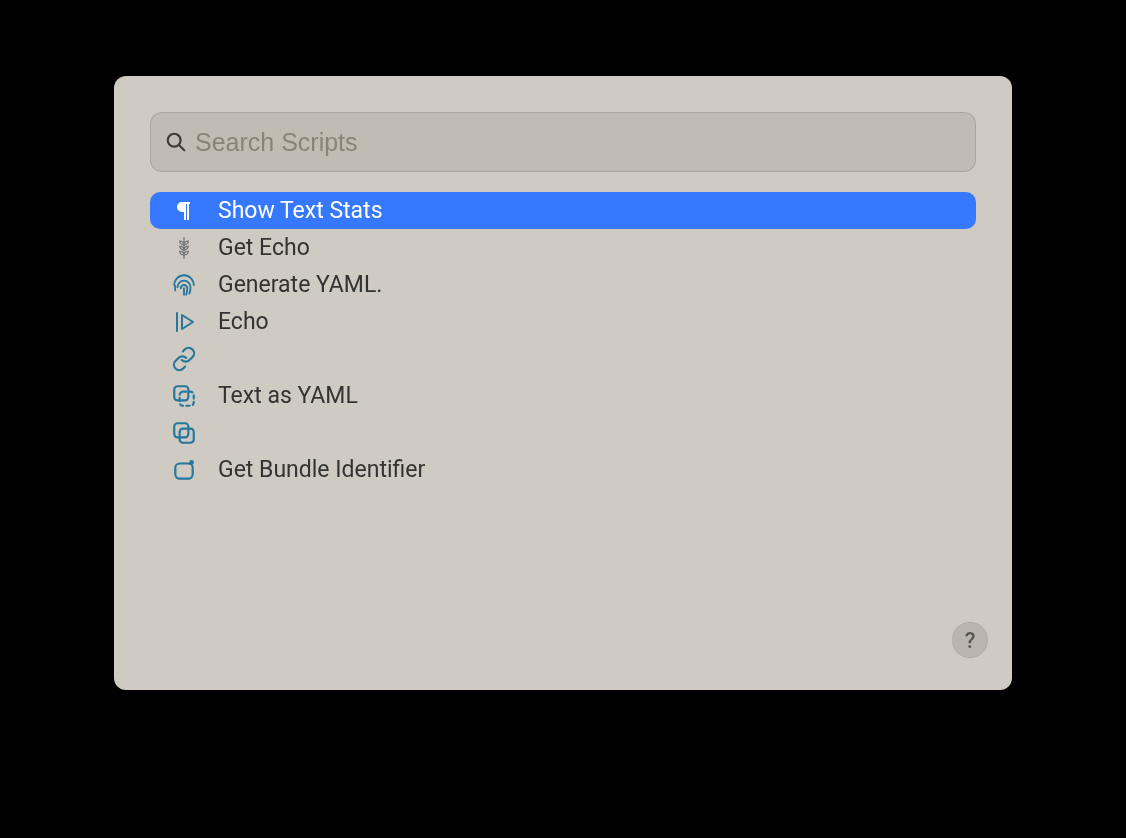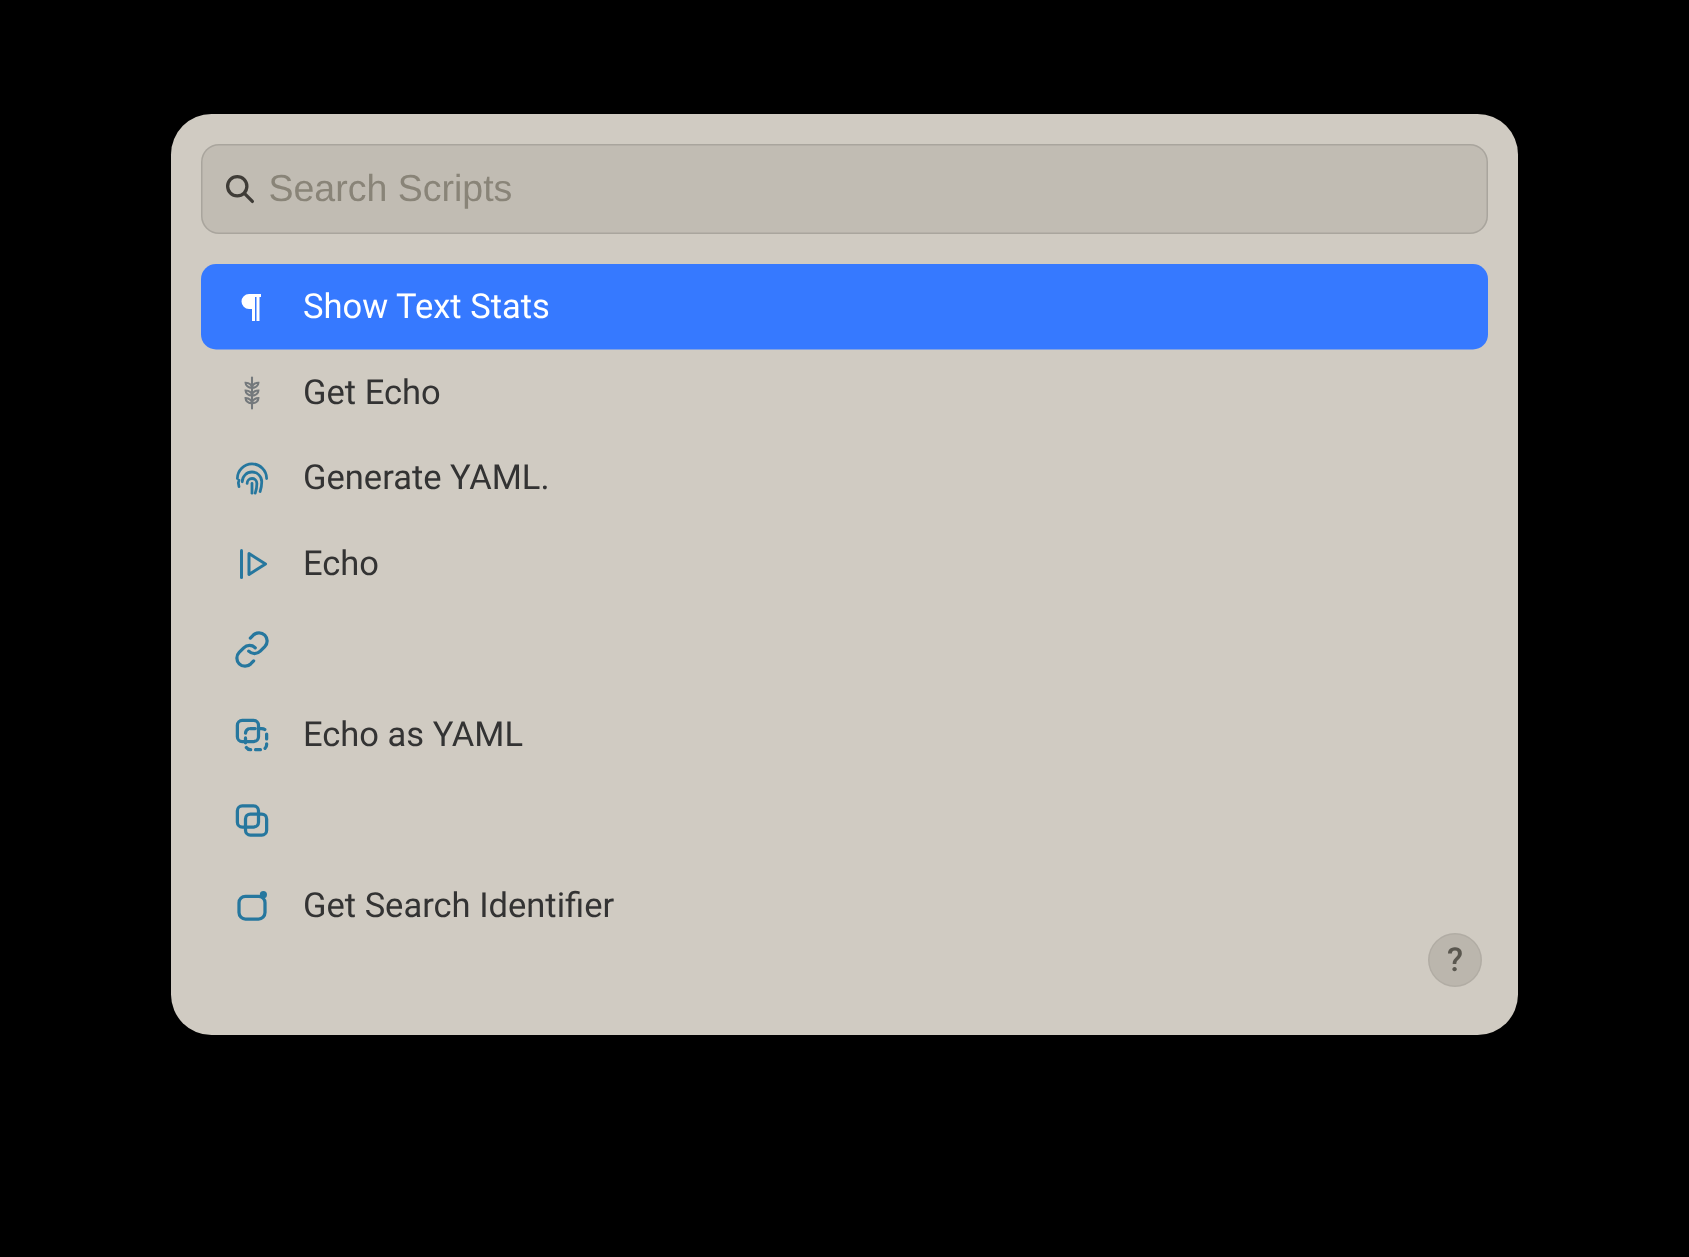--- a/index.html
+++ b/index.html
@@ -10,23 +10,23 @@
       font-family: -apple-system, BlinkMacSystemFont, "Segoe UI", Roboto, Helvetica, Arial, sans-serif;
       overflow: hidden;
     }
     .panel {
       position: absolute;
       left: 114px;
       top: 76px;
       width: 898px;
       height: 614px;
       background: #d0cbc2;
-      border-radius: 27px;
+      border-radius: 12px;
       box-shadow: 0 20px 40px rgba(0,0,0,0.5);
-      padding: 20px;
+      padding: 36px;
       display: flex;
       flex-direction: column;
     }
     .search-field {
       width: 100%;
       height: 60px;
       background: #c1bcb3;
       border: 1px solid rgba(0,0,0,0.12);
       border-radius: 12px;
       display: flex;
@@ -52,21 +52,21 @@
       align-items: center;
     }
     .list {
       margin-top: 20px;
       flex: 1;
       overflow: hidden;
       display: flex;
       flex-direction: column;
     }
     .list-item {
-      height: 57px;
+      height: 37px;
       display: flex;
       align-items: center;
       gap: 20px;
       padding-left: 20px;
       border-radius: 10px;
       cursor: default;
       position: relative;
       color: #333;
     }
     .list-item.selected {
@@ -182,40 +182,40 @@
       </span>
     </div>
 
     <div class="list-item">
       <span class="item-icon">
         <svg width="26" height="26" viewBox="0 0 24 24" fill="none" stroke="currentColor" stroke-width="2" stroke-linecap="round" stroke-linejoin="round">
           <rect x="8" y="8" width="13" height="13" rx="3" stroke-dasharray="3 3"></rect>
           <rect x="3" y="3" width="13" height="13" rx="3"></rect>
         </svg>
       </span>
-      <span class="item-label">Echo as YAML</span>
+      <span class="item-label">Text as YAML</span>
     </div>
 
     <div class="list-item">
       <span class="item-icon">
         <svg width="26" height="26" viewBox="0 0 24 24" fill="none" stroke="currentColor" stroke-width="2" stroke-linecap="round" stroke-linejoin="round">
           <rect x="8" y="8" width="13" height="13" rx="3"></rect>
           <rect x="3" y="3" width="13" height="13" rx="3"></rect>
         </svg>
       </span>
     </div>
 
     <div class="list-item">
       <span class="item-icon">
         <svg width="26" height="26" viewBox="0 0 24 24" fill="none" stroke="currentColor" stroke-width="2" stroke-linecap="round" stroke-linejoin="round">
           <rect x="4" y="6" width="16" height="14" rx="4"></rect>
           <circle cx="19" cy="5" r="2.2" fill="currentColor" stroke="none"></circle>
         </svg>
       </span>
-      <span class="item-label">Get Search Identifier</span>
+      <span class="item-label">Get Bundle Identifier</span>
     </div>
 
   </div>
 
   <div class="help-button">
     <span>?</span>
   </div>
 </div>
 
 </body></html>

